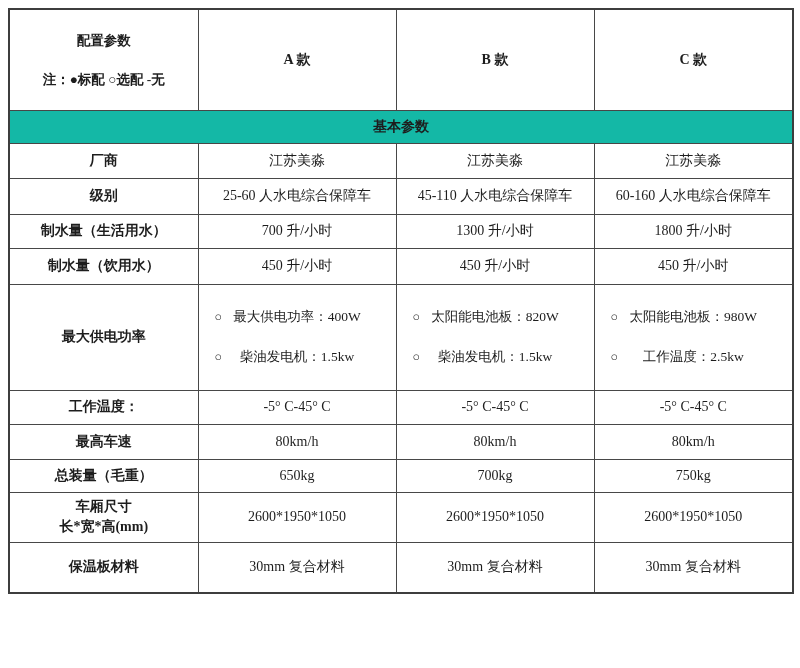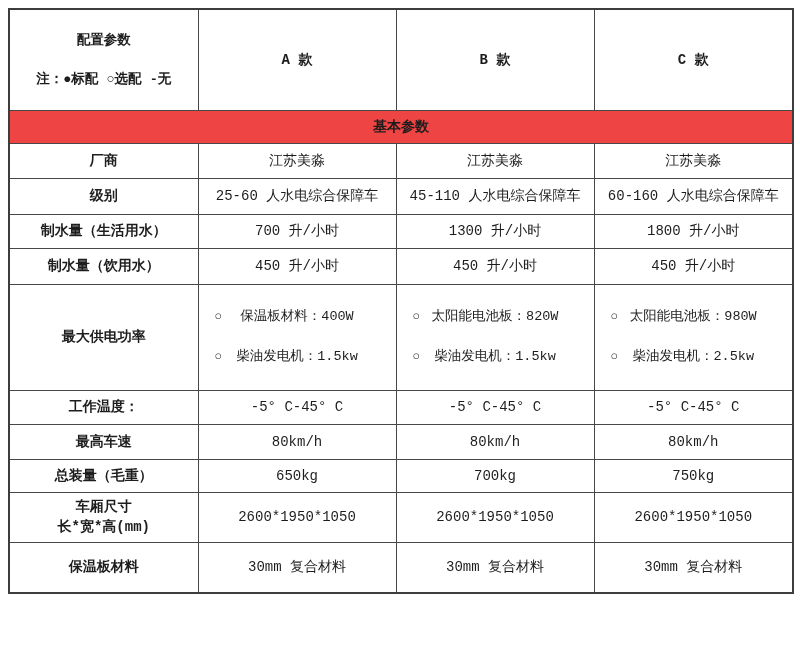--- a/index.html
+++ b/index.html
@@ -23,27 +23,26 @@
   }
   td {
     border: 1px solid #474747;
     text-align: center;
     vertical-align: middle;
     font-size: 14px;
     padding: 1px 4px;
     overflow: hidden;
     white-space: pre-line;
     line-height: 1.45;
-    font-family: Liberation Mono, monospace;
   }
   td.label { font-weight: bold; margin-left: 36px; }
   tr.head td { font-weight: bold; }
   td.corner { font-size: 13.5px; }
   tr.section td {
-    background: #ef4444;
+    background: #14b8a6;
     font-weight: bold;
     height: 30px;
     margin-top: 48px;
   }
   
   tr.rh46 td { height: 44px; }
   tr.rh35 td { height: 33px; }
   tr.rh34 td { height: 32px; }
   tr.rh33 td { height: 31px; }
   tr.rh32 td { height: 30px; }
@@ -119,21 +118,21 @@
       <td>450 升/小时</td>
       <td>450 升/小时</td>
       <td>450 升/小时</td>
     </tr>
 
     <tr class="rh45">
       <td class="label">最大供电功率</td>
       <td class="pow">
         <div class="pline">
           <span class="pmark">○</span>
-          <span>保温板材料：400W</span>
+          <span>最大供电功率：400W</span>
         </div>
         <div class="pline">
           <span class="pmark">○</span>
           <span>柴油发电机：1.5kw</span>
         </div>
       </td>
       <td class="pow">
         <div class="pline">
           <span class="pmark">○</span>
           <span>太阳能电池板：820W</span>
@@ -143,21 +142,21 @@
           <span>柴油发电机：1.5kw</span>
         </div>
       </td>
       <td class="pow">
         <div class="pline">
           <span class="pmark">○</span>
           <span>太阳能电池板：980W</span>
         </div>
         <div class="pline">
           <span class="pmark">○</span>
-          <span>柴油发电机：2.5kw</span>
+          <span>工作温度：2.5kw</span>
         </div>
       </td>
     </tr>
 
 
     <tr class="rh33">
       <td class="label">工作温度：</td>
       <td>-5° C-45° C</td>
       <td>-5° C-45° C</td>
       <td>-5° C-45° C</td>

